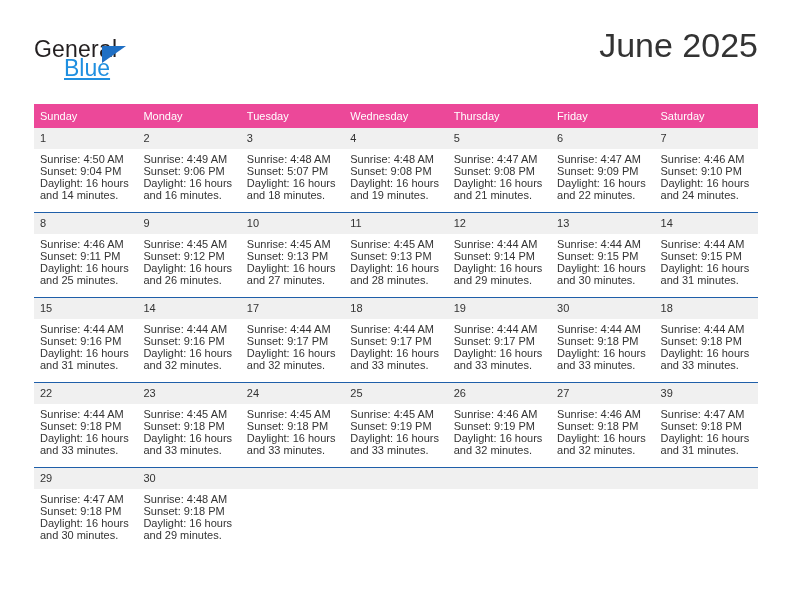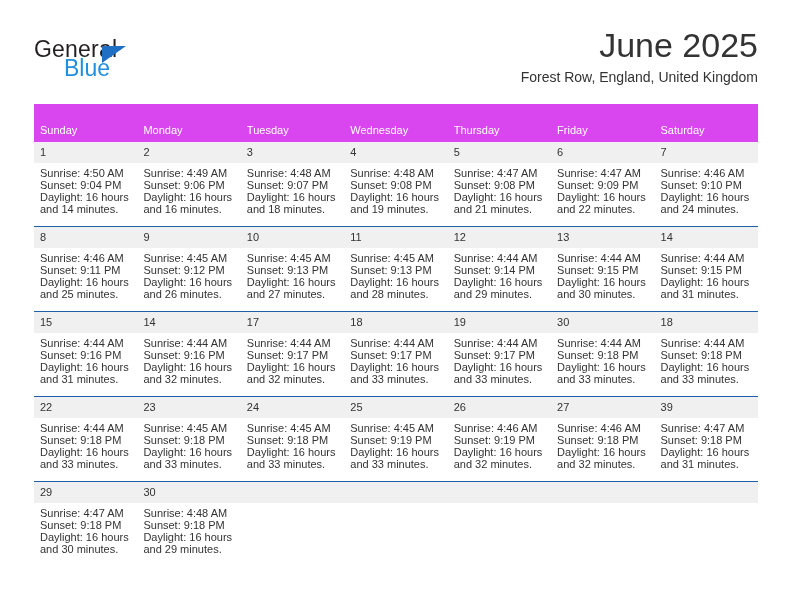--- a/index.html
+++ b/index.html
@@ -54,20 +54,21 @@
     border-left: 24px solid #1f6fc4;
     border-bottom: 17px solid transparent;
   }
   .logo-blue {
     position: absolute;
     left: 30px;
     top: 19px;
     font-size: 23px;
     color: #1f8fe0;
     font-family: "Liberation Sans", sans-serif;
+    text-decoration: underline;
   }
 
   .title-block {
     position: absolute;
     right: 0;
     top: 0;
     text-align: right;
   }
   .cal-title {
     font-size: 34px;
@@ -87,26 +88,26 @@
   
   .calendar {
     position: absolute;
     left: 34px;
     top: 104px;
     width: 724px;
     border-collapse: collapse;
     table-layout: fixed;
   }
   .calendar th {
-    background: #d946ef;
+    background: #ec4899;
     color: #ffffff;
     font-size: 11px;
     font-weight: normal;
     text-align: left;
-    padding: 18px 0 4px 6px;
+    padding: 4px 0 4px 6px;
     height: 16px;
     border: none;
   }
   .calendar td {
     vertical-align: top;
     padding: 0;
     border: none;
     border-top: 1.5px solid #1f5fa9;
     height: 84px;
     width: 103.4px;
@@ -146,21 +147,20 @@
   <div class="header">
 
     <div class="logo">
       <span class="logo-general">General</span>
       <span class="logo-triangle"></span>
       <span class="logo-blue">Blue</span>
     </div>
 
     <div class="title-block">
       <div class="cal-title">June 2025</div>
-      <div class="cal-subtitle">Forest Row, England, United Kingdom</div>
     </div>
 
   </div>
 
   <table class="calendar">
     <thead>
       <tr>
         <th>Sunday</th>
         <th>Monday</th>
         <th>Tuesday</th>
@@ -188,21 +188,21 @@
             <div>Sunrise: 4:49 AM</div>
             <div>Sunset: 9:06 PM</div>
             <div>Daylight: 16 hours</div>
             <div>and 16 minutes.</div>
           </div>
         </td>
         <td>
           <div class="daynum">3</div>
           <div class="details">
             <div>Sunrise: 4:48 AM</div>
-            <div>Sunset: 9:07 PM</div>
+            <div>Sunset: 5:07 PM</div>
             <div>Daylight: 16 hours</div>
             <div>and 18 minutes.</div>
           </div>
         </td>
         <td>
           <div class="daynum">4</div>
           <div class="details">
             <div>Sunrise: 4:48 AM</div>
             <div>Sunset: 9:08 PM</div>
             <div>Daylight: 16 hours</div>

